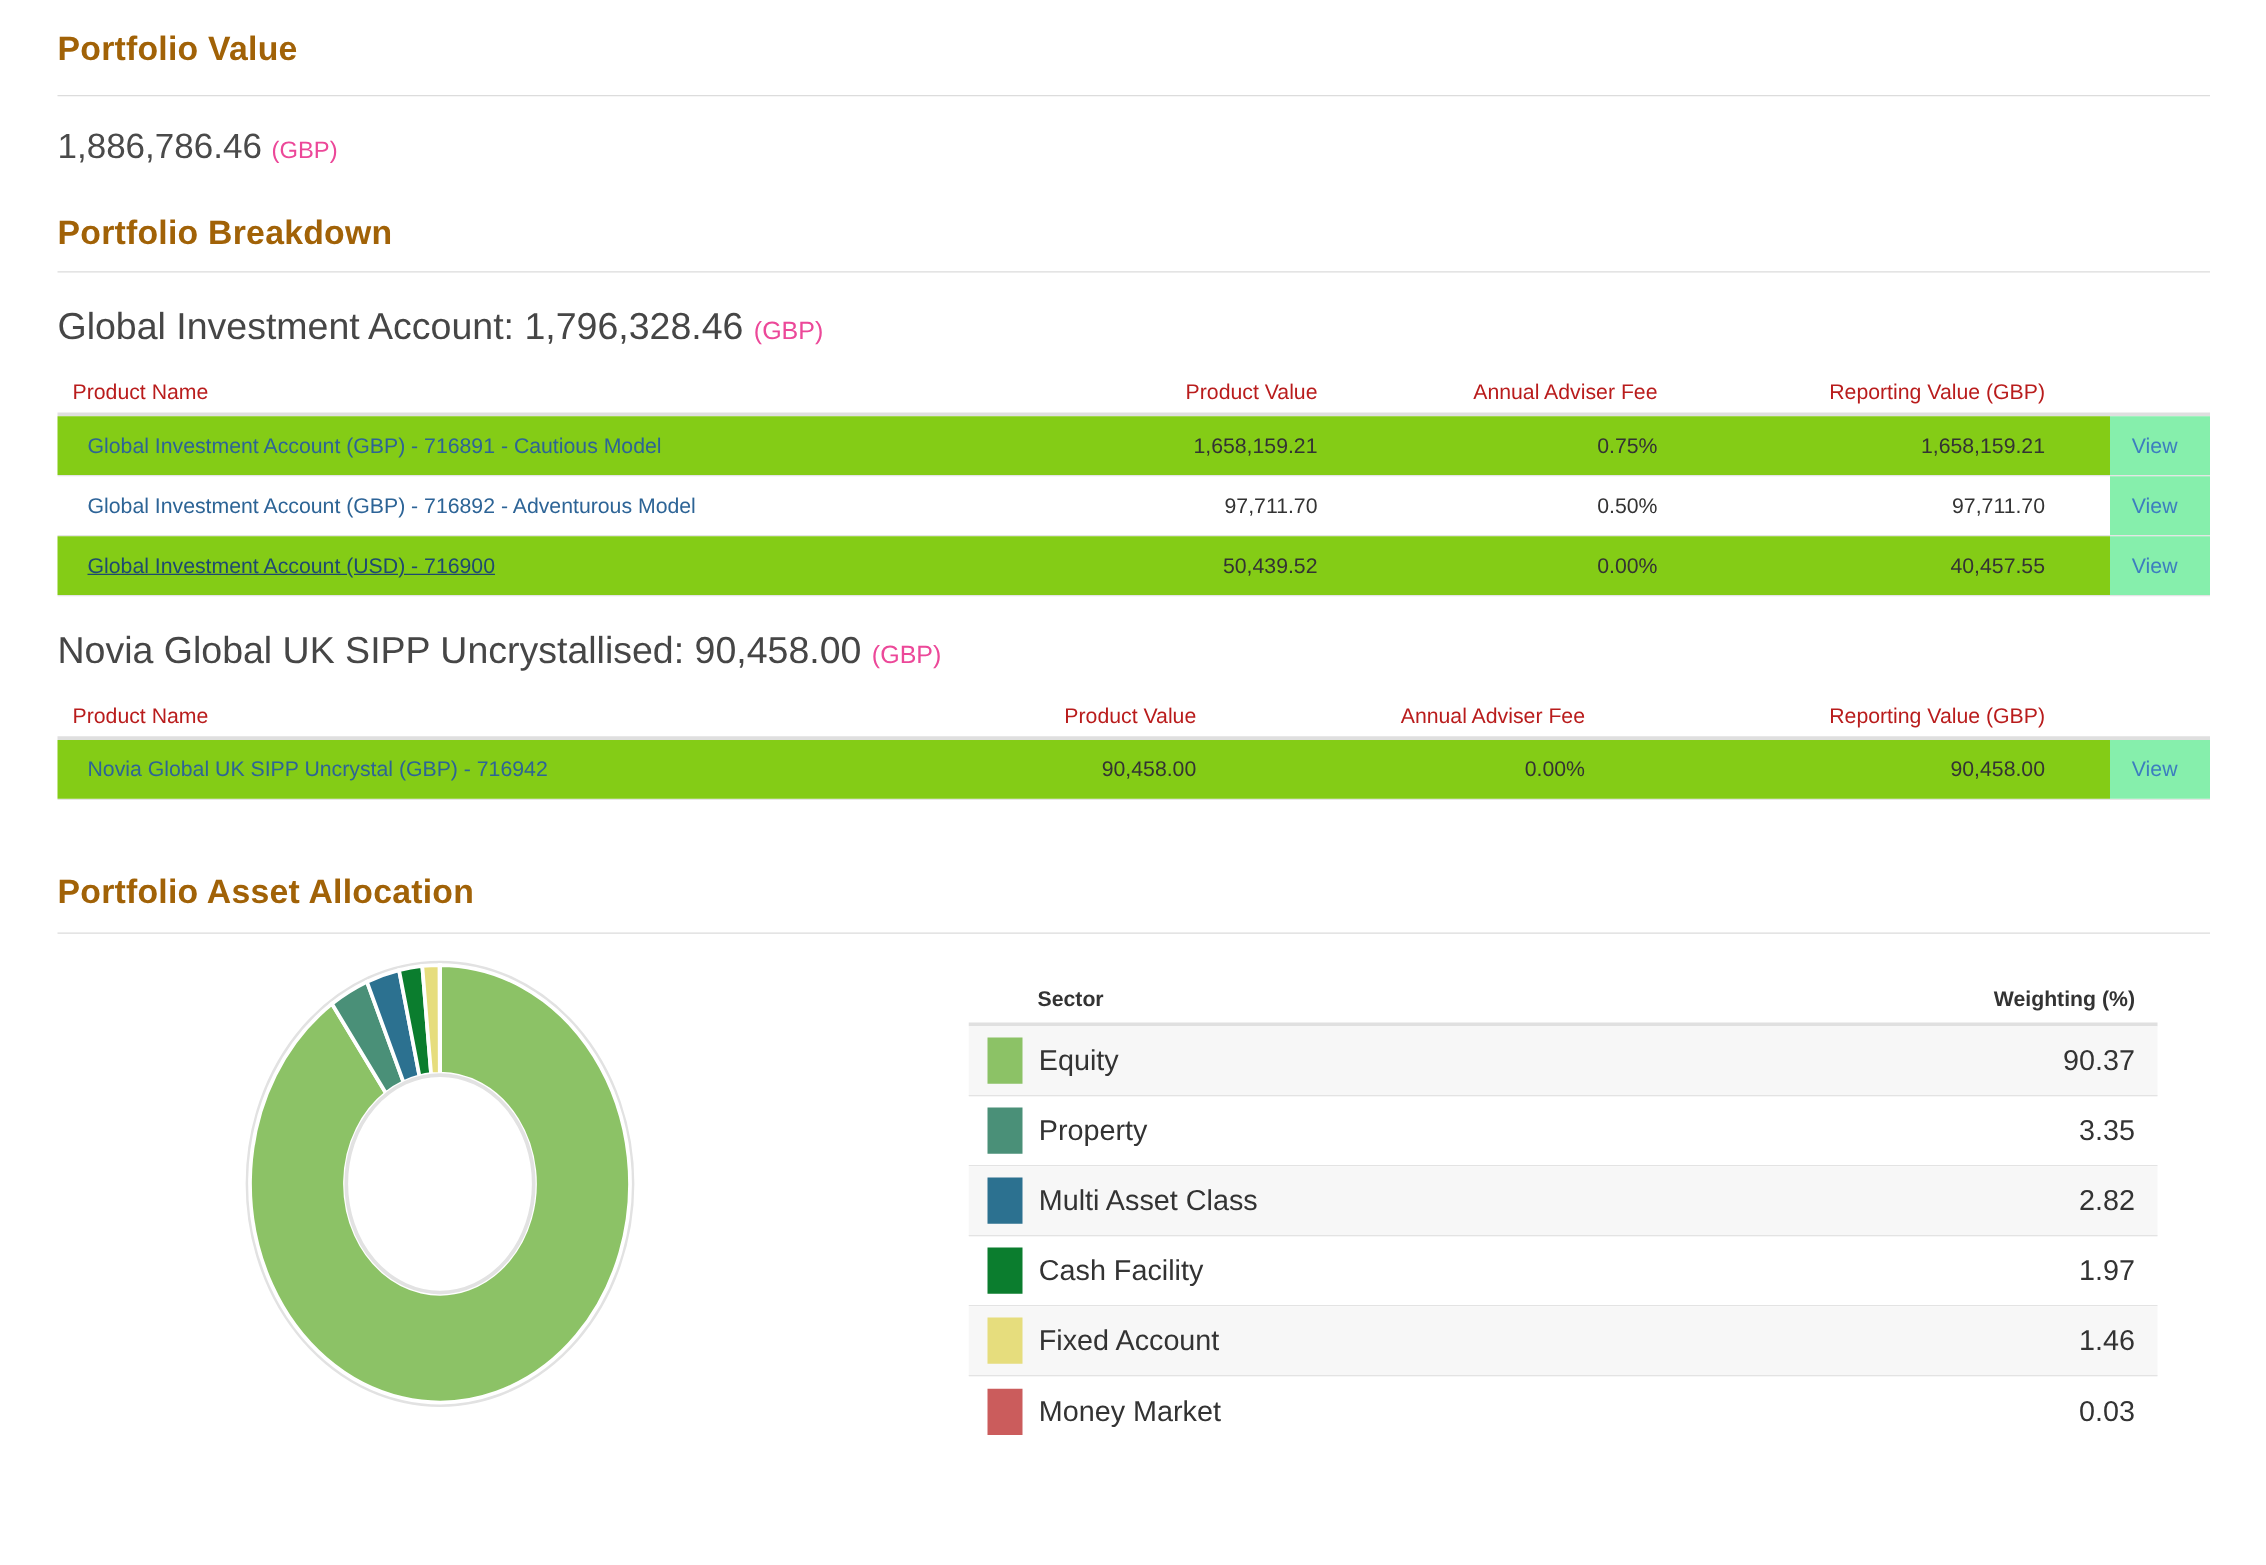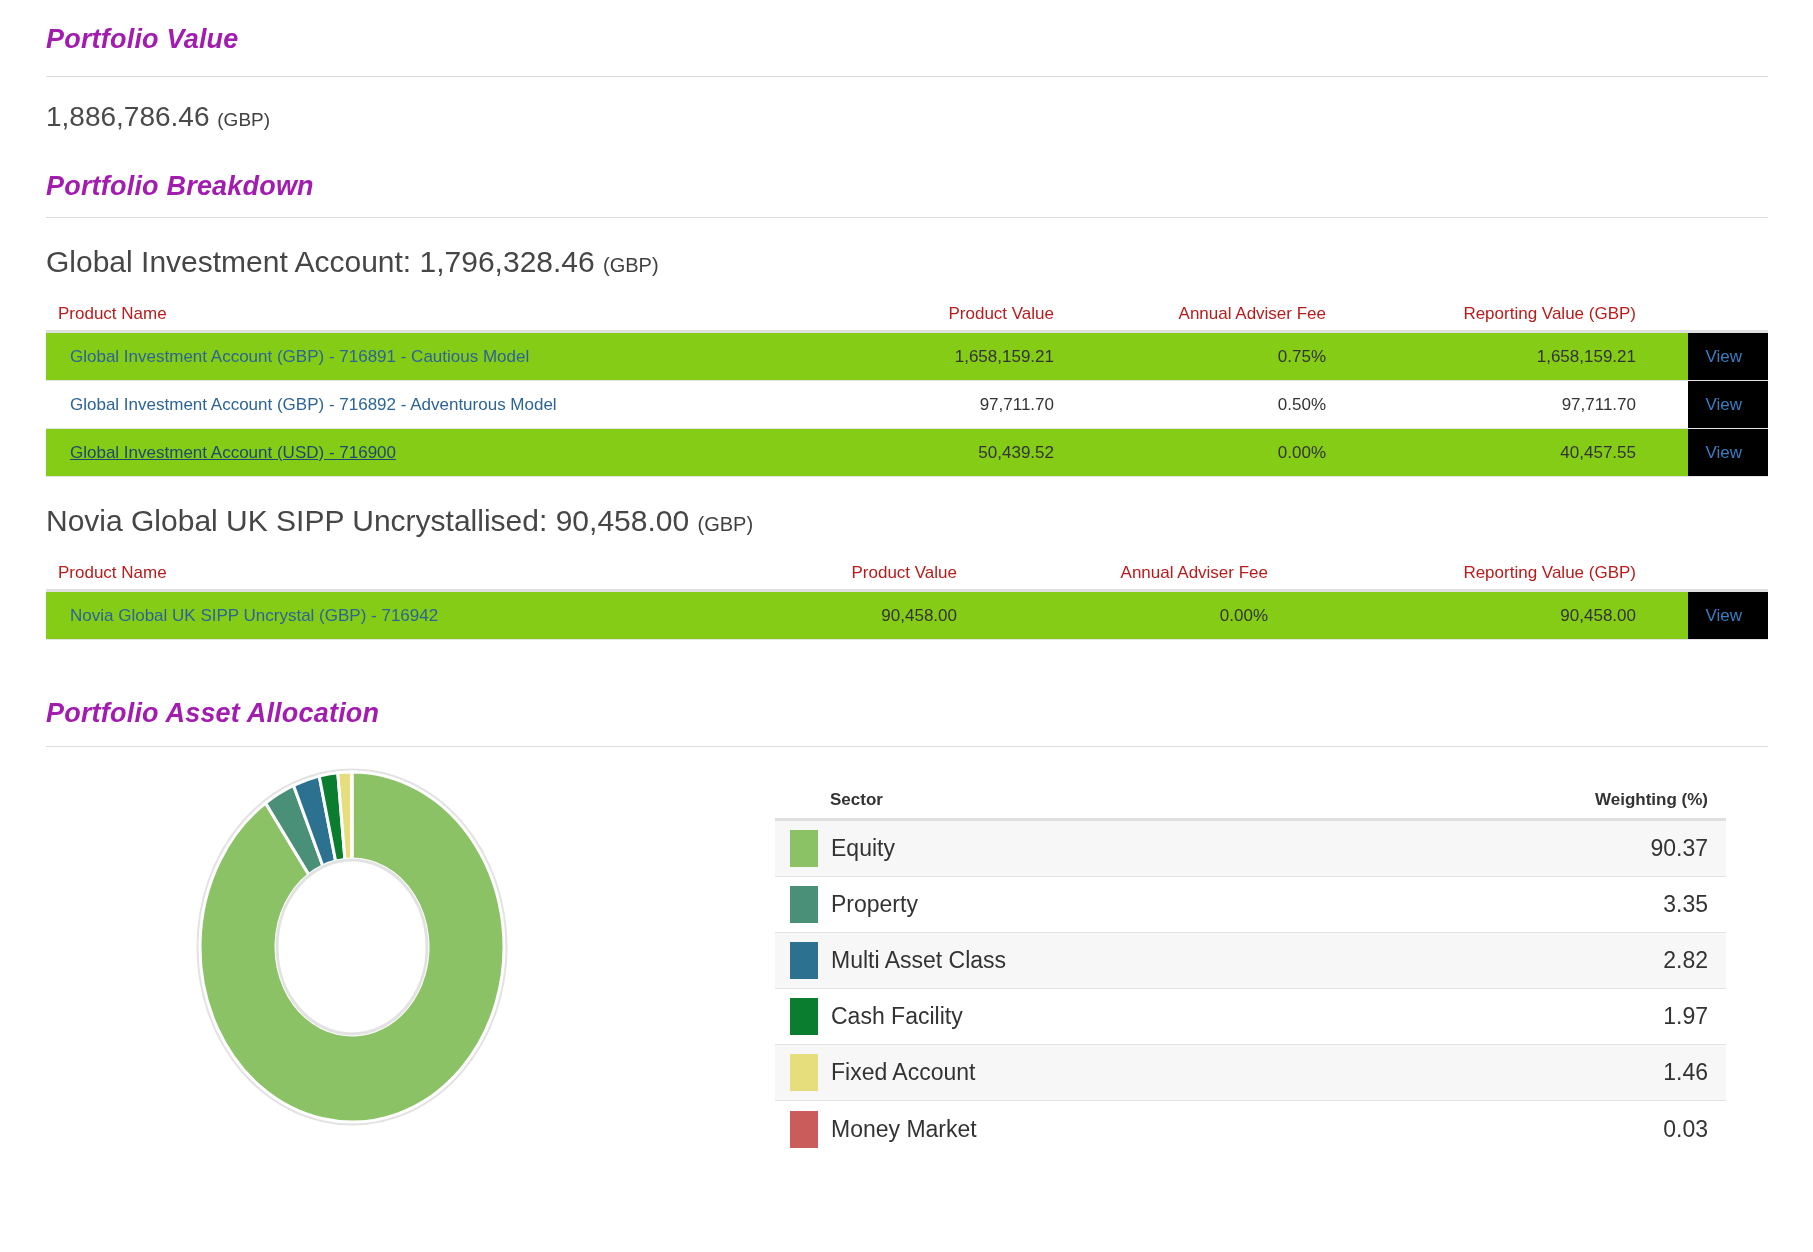--- a/index.html
+++ b/index.html
@@ -4,30 +4,30 @@
 <style>
   * { box-sizing: border-box; }
   html,body { margin:0; padding:0; background:#fff; }
   body {
     width:1813px; height:1252px; overflow:hidden;
     font-family:"Liberation Sans", sans-serif; color:#333;
   }
   .content { padding:16px 45px 0 46px; }
 
   h2.sec-heading {
-    margin:0; font-size:27px; font-weight:600; color:#a21caf; letter-spacing:.2px; line-height:34px;font-style:italic;
+    margin:0; font-size:27px; font-weight:600; color:#a16207; letter-spacing:.2px; line-height:34px;
   }
   #pv-heading { margin-top:6px; }
   hr.rule { border:none; border-top:1px solid #dcdcdc; margin:0; }
   #rule-1 { margin-top:20px; }
   #rule-2 { margin-top:14px; }
   #rule-3 { margin-top:16px; }
 
   .pv-amount { margin-top:24px; font-size:28px; font-weight:300; color:#4a4a4a; }
-  .cur { font-size:19px; font-weight:300; color:#404040; }
+  .cur { font-size:19px; font-weight:300; color:#ec4899; }
   #breakdown-heading { margin-top:36px; }
 
   .account-title {
     margin-top:26px; font-size:30px; font-weight:300; color:#464646; line-height:36px;
   }
   .account-title .cur { font-size:20px; }
 
   
   .ptable { margin-top:14px; }
   .t-head { display:flex; align-items:center; height:36px; border-bottom:3px solid #dfdfdf; font-weight:400; font-size:17px; color:#b91c1c; }
@@ -35,21 +35,21 @@
   .t-main { flex:1; display:flex; align-items:center; padding-right:52px; }
   .t-row.striped .t-main { background:#84cc16; }
   .t-head .t-main { background:none; }
   .col-name { flex:1; padding-left:24px; overflow:hidden; white-space:nowrap; }
   .t-head .col-name { padding-left:12px; }
   .col-pv  { width:200px; text-align:right; }
   .col-fee { text-align:right; }
   .col-rep { text-align:right; }
   .gia .col-fee { width:272px; } .gia .col-rep { width:310px; }
   .sipp .col-fee { width:311px; } .sipp .col-rep { width:368px; }
-  .t-view { width:80px; display:flex; align-items:center; justify-content:flex-end; padding-right:26px; background:#000000; }
+  .t-view { width:80px; display:flex; align-items:center; justify-content:flex-end; padding-right:26px; background:#86efac; }
   a.prod-link { color:#2d6496; text-decoration:none; }
   a.prod-link.underlined { color:#1e4a70; text-decoration:underline; }
   a.view-link { color:#3c7dbf; text-decoration:none; }
 
   #sipp-title { }
   #alloc-heading { margin-top:56px; }
 
   
   .chart-section { display:flex; align-items:flex-start;justify-content:center; }
   .chart-box { width:680px; }

